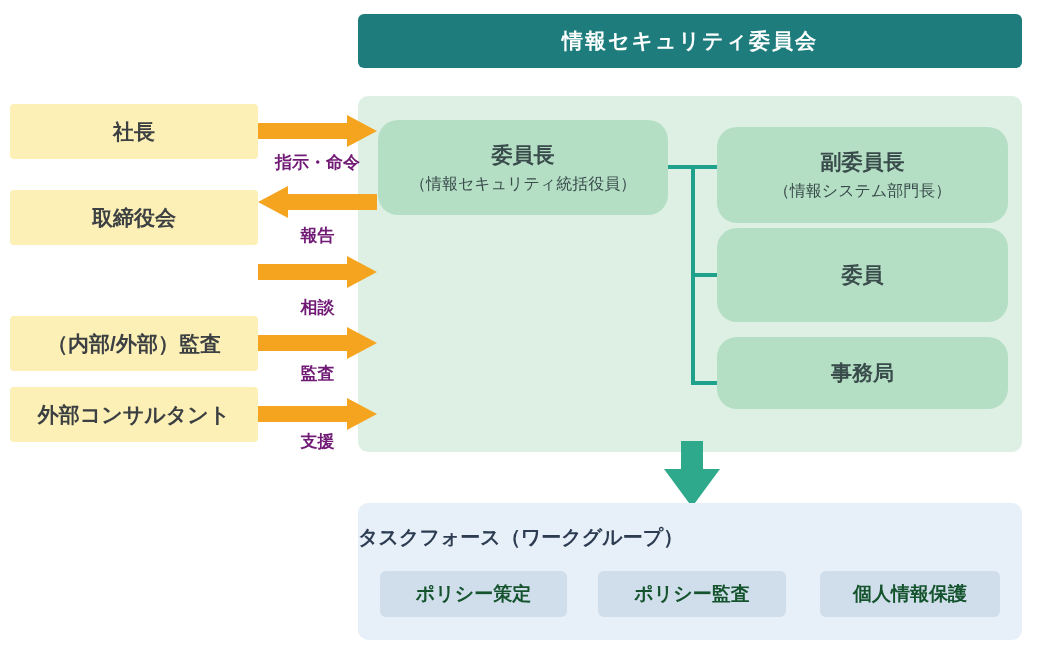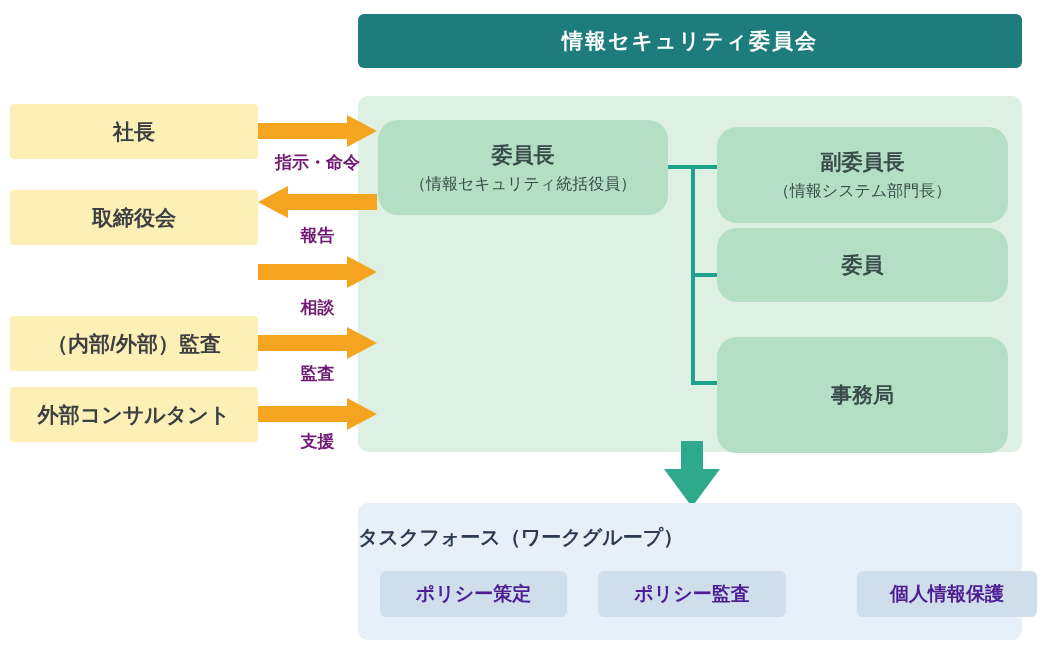--- a/index.html
+++ b/index.html
@@ -18,22 +18,22 @@
   
   .gbox{
     position:absolute;background:#b5dfc5;border-radius:20px;
     display:flex;flex-direction:column;align-items:center;justify-content:center;
     color:#394b4b;gap:5px;text-align:center;
   }
   .gbox .t{font-size:21px;font-weight:bold;}
   .gbox .s{font-size:16px;}
   .chair{left:378px;top:120px;width:290px;height:95px;}
   .m0{left:717px;top:118px;width:291px;height:96px;margin-top:9px;}
-  .m1{left:717px;top:228px;width:291px;height:74px;}
-  .m2{left:717px;top:337px;width:291px;height:116px;}
+  .m1{left:717px;top:228px;width:291px;height:94px;}
+  .m2{left:717px;top:337px;width:291px;height:72px;}
   
   .conn{position:absolute;background:#1fa28c;}
   .c-h{left:668px;top:165px;width:49px;height:4px;}
   .c-v{left:691px;top:165px;width:4px;height:220px;}
   .c-s1{left:691px;top:273px;width:26px;height:4px;}
   .c-s2{left:691px;top:381px;width:26px;height:4px;}
   
   .ybox{
     position:absolute;left:10px;width:248px;height:55px;background:#fcf0b6;border-radius:4px;
     display:flex;align-items:center;justify-content:center;
@@ -53,23 +53,23 @@
   .downarrow{position:absolute;left:664px;top:441px;width:56px;height:67px;}
   
   .bpanel{position:absolute;left:358px;top:503px;width:664px;height:137px;background:#e7f0f8;border-radius:10px;}
   .btitle{
     position:absolute;left:358px;top:524px;width:664px;text-align:left;
     font-size:20px;font-weight:bold;color:#2d3c52;
   }
   .bbox{
     position:absolute;top:571px;height:46px;background:#cfdeea;border-radius:6px;
     display:flex;align-items:center;justify-content:center;
-    font-size:19px;font-weight:bold;color:#4c1d95;
+    font-size:19px;font-weight:bold;color:#14532d;
   }
-  .b0{left:380px;width:187px}.b1{left:598px;width:188px}.b2{left:857px;width:180px}
+  .b0{left:380px;width:187px}.b1{left:598px;width:188px}.b2{left:820px;width:180px}
 </style>
 </head>
 <body>
 
 <div class="stage">
 
   <div class="hdr">
     <span>情報セキュリティ委員会</span>
   </div>
 

